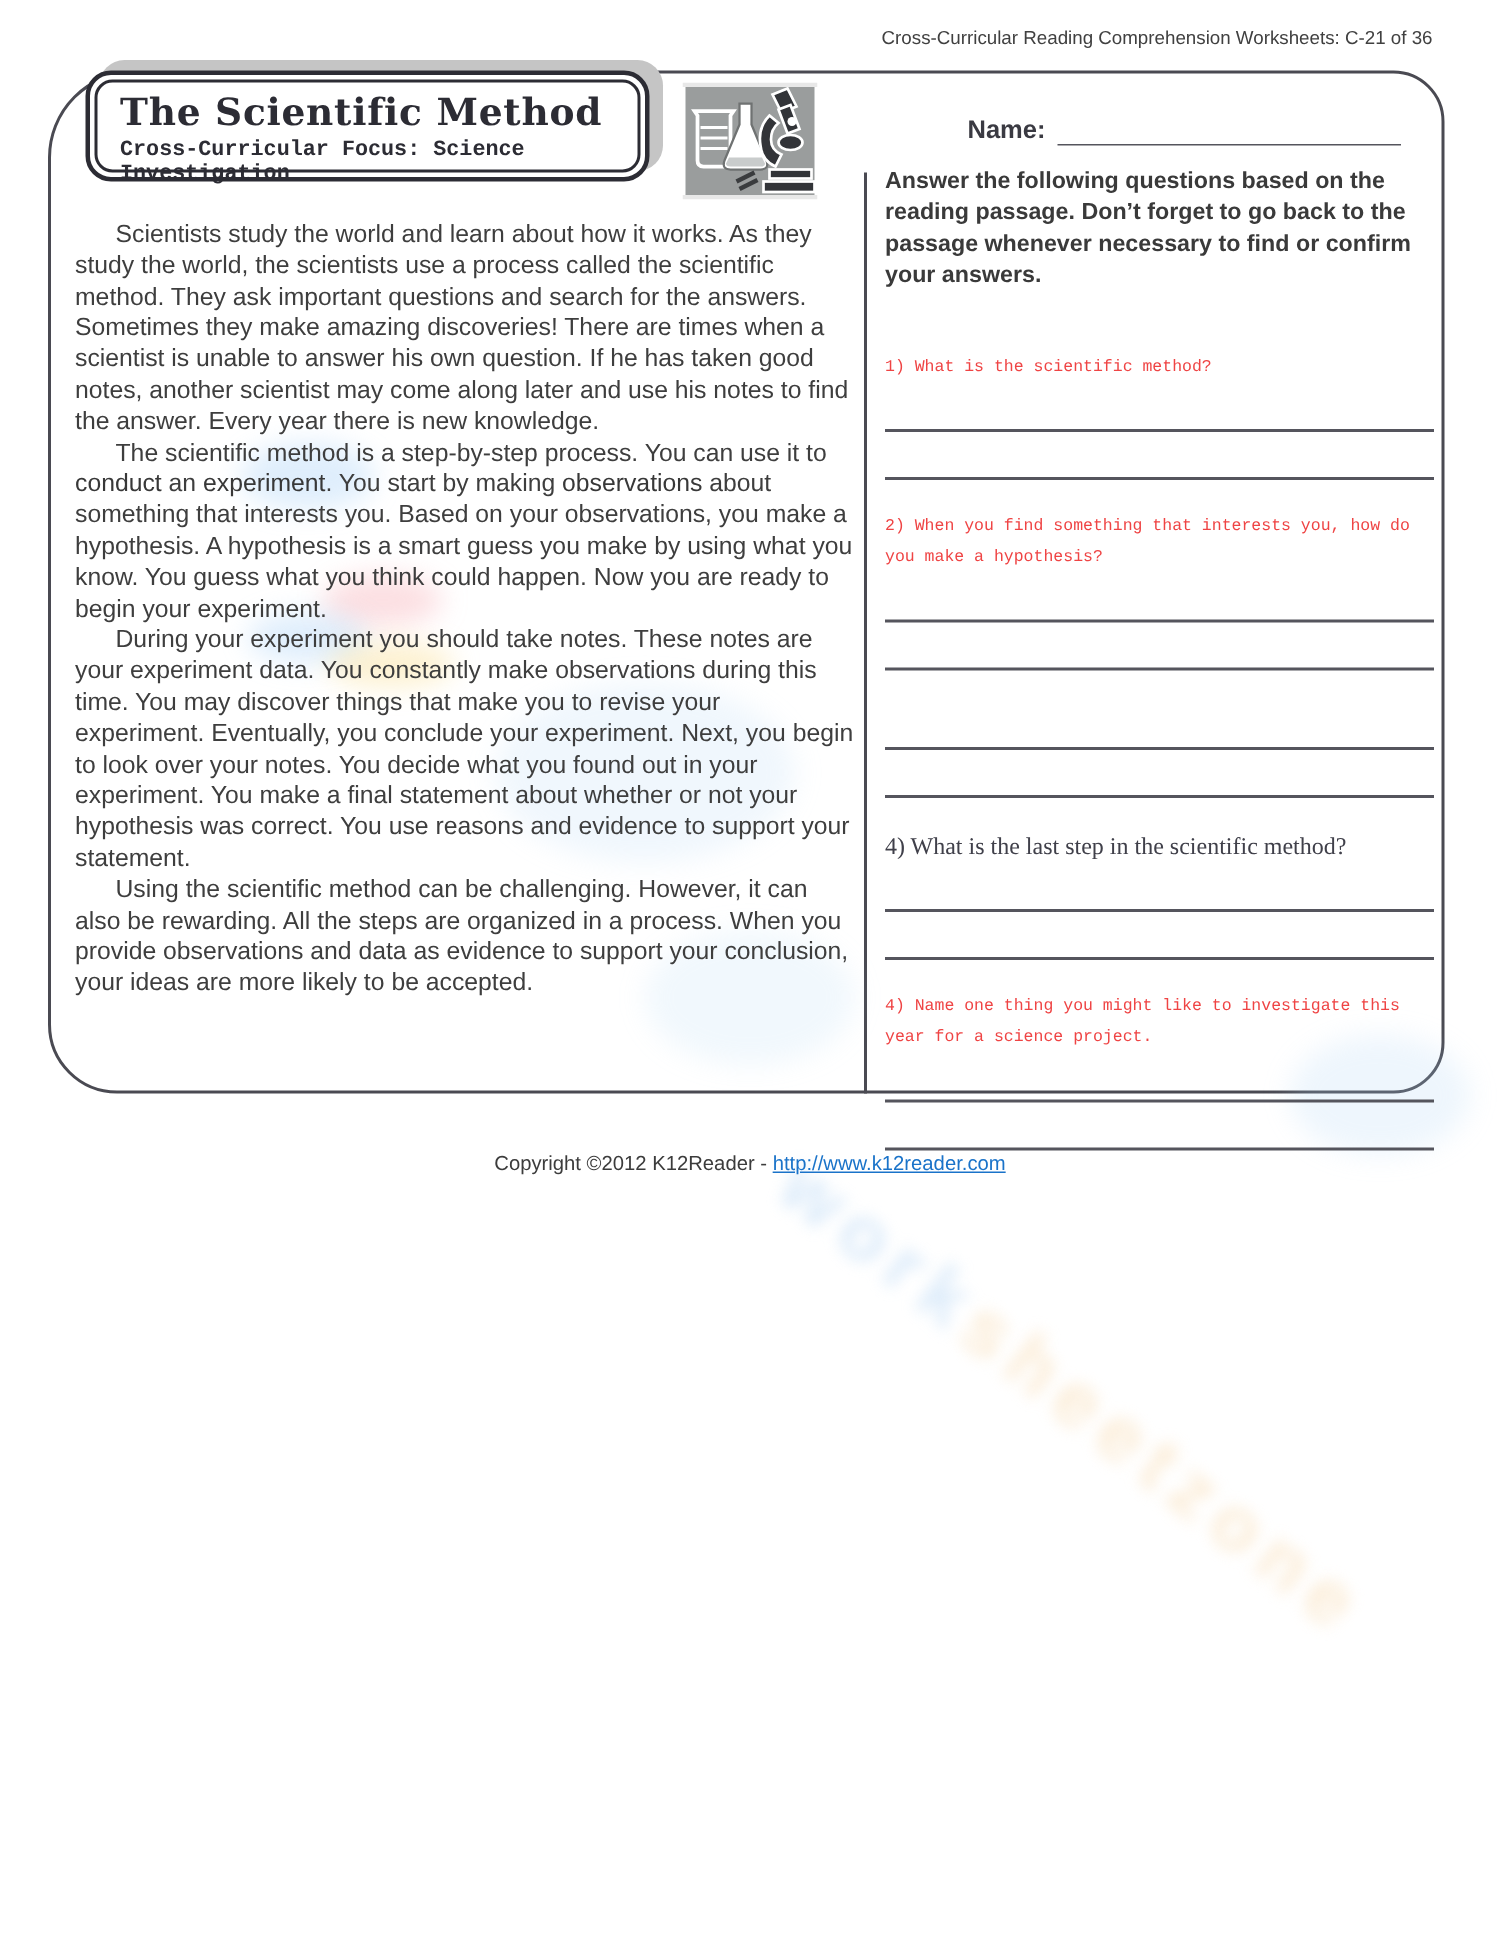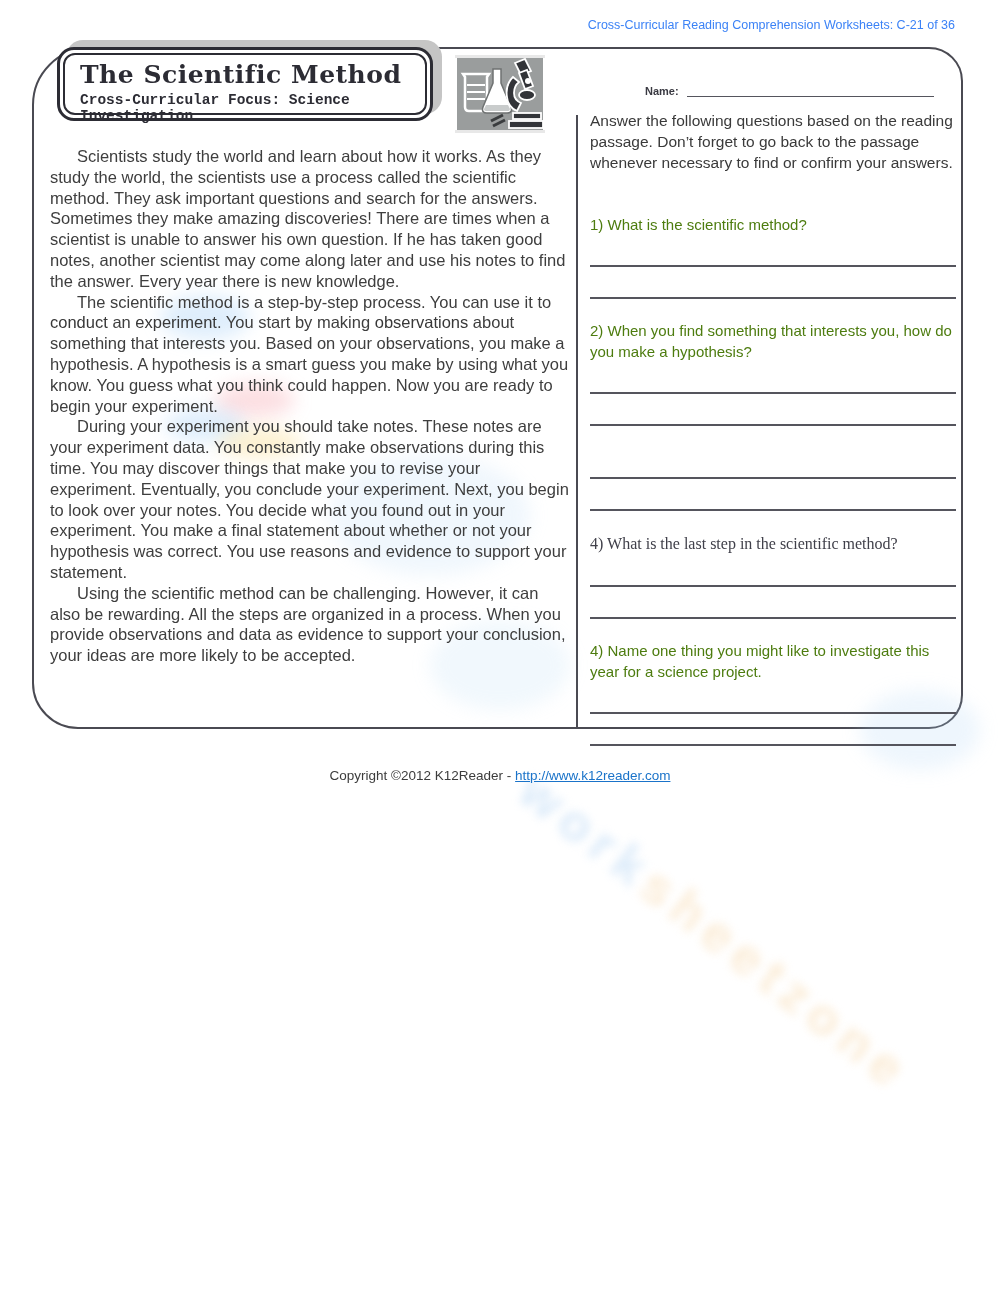--- a/index.html
+++ b/index.html
@@ -7,21 +7,21 @@
   body {
     width: 1000px; height: 1294px;
     position: relative;
     font-family: "Liberation Sans", sans-serif;
     overflow: hidden;
   }
 
   
   .hdr {
     position: absolute; top: 18px; right: 45px;
-    font-size: 12.5px; color: #3b82f6;
+    font-size: 12.5px; color: #404040;
   }
 
   
   .sheet-border {
     position: absolute; left: 32px; top: 47px;
     width: 931px; height: 682px;
     border: 2px solid #4a4a52;
     border-radius: 58px 34px 34px 46px;
     background: transparent;
   }
@@ -81,37 +81,38 @@
   
   .qcol {
     position: absolute; left: 590px; top: 75px;
     width: 366px; z-index: 2;
   }
   .name-row {
     display: flex; align-items: flex-end;
     padding-left: 55px; height: 22px;
   }
   .name-label {
-    font-weight: bold; font-size: 11px; color: #3a3a42;
+    font-weight: bold; font-size: 17px; color: #3a3a42;
     margin-right: 8px; white-space: nowrap;
   }
   .name-line {
     flex: 1; border-bottom: 1.5px solid #55555d;
     height: 18px; margin-right: 22px;
   }
   .instructions {
     margin-top: 13px;
-    font-weight: normal; font-size: 15.5px; line-height: 21px;
+    font-weight: bold; font-size: 15.5px; line-height: 21px;
     color: #3a3a3a;
   }
   .questions { margin-top: 41px; }
   .question-block { margin-bottom: 21px; }
   .question-text {
-    font-size: 15px; line-height: 21px; color: #4d7c0f;
+    font-size: 11px; line-height: 21px; color: #ef4444;
     margin-bottom: 0;
+    font-family: Liberation Mono, monospace;
   }
   .question-block.serif .question-text {
     font-family: "Liberation Serif", serif;
     font-size: 16px; line-height: 23px; color: #40404a;
   }
   .answer-line {
     height: 32px;
     border-bottom: 2px solid #55555d;
   }
 

